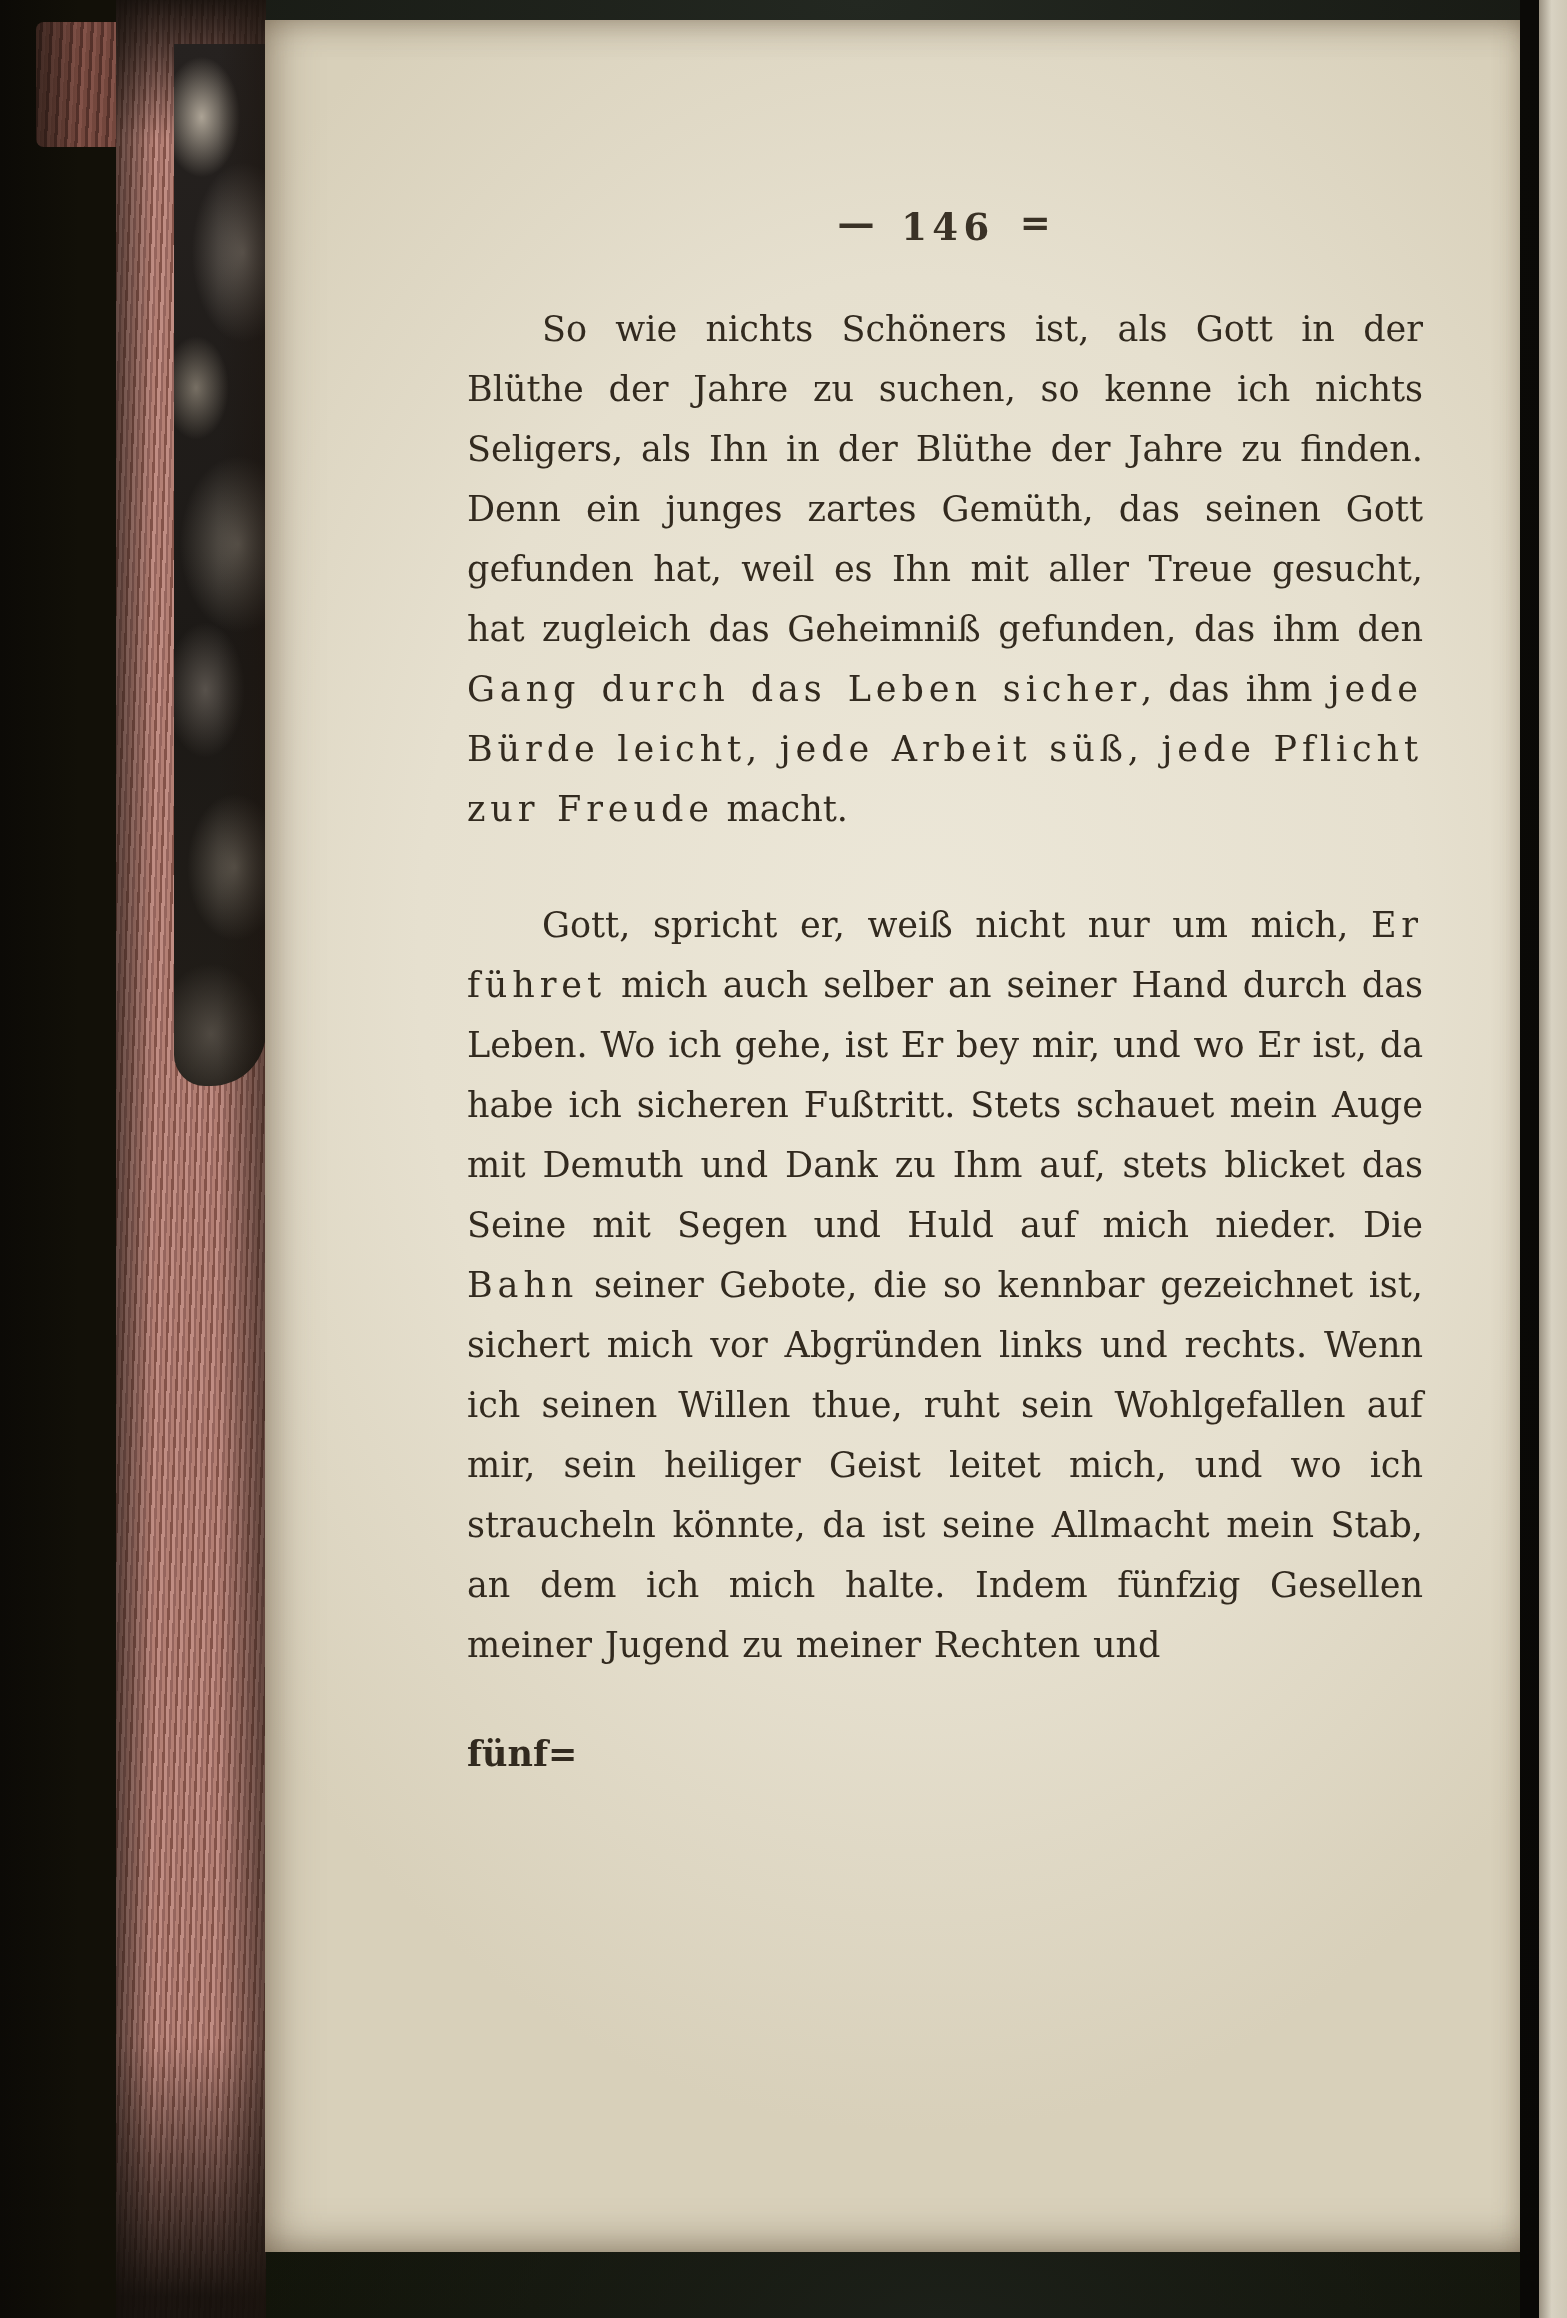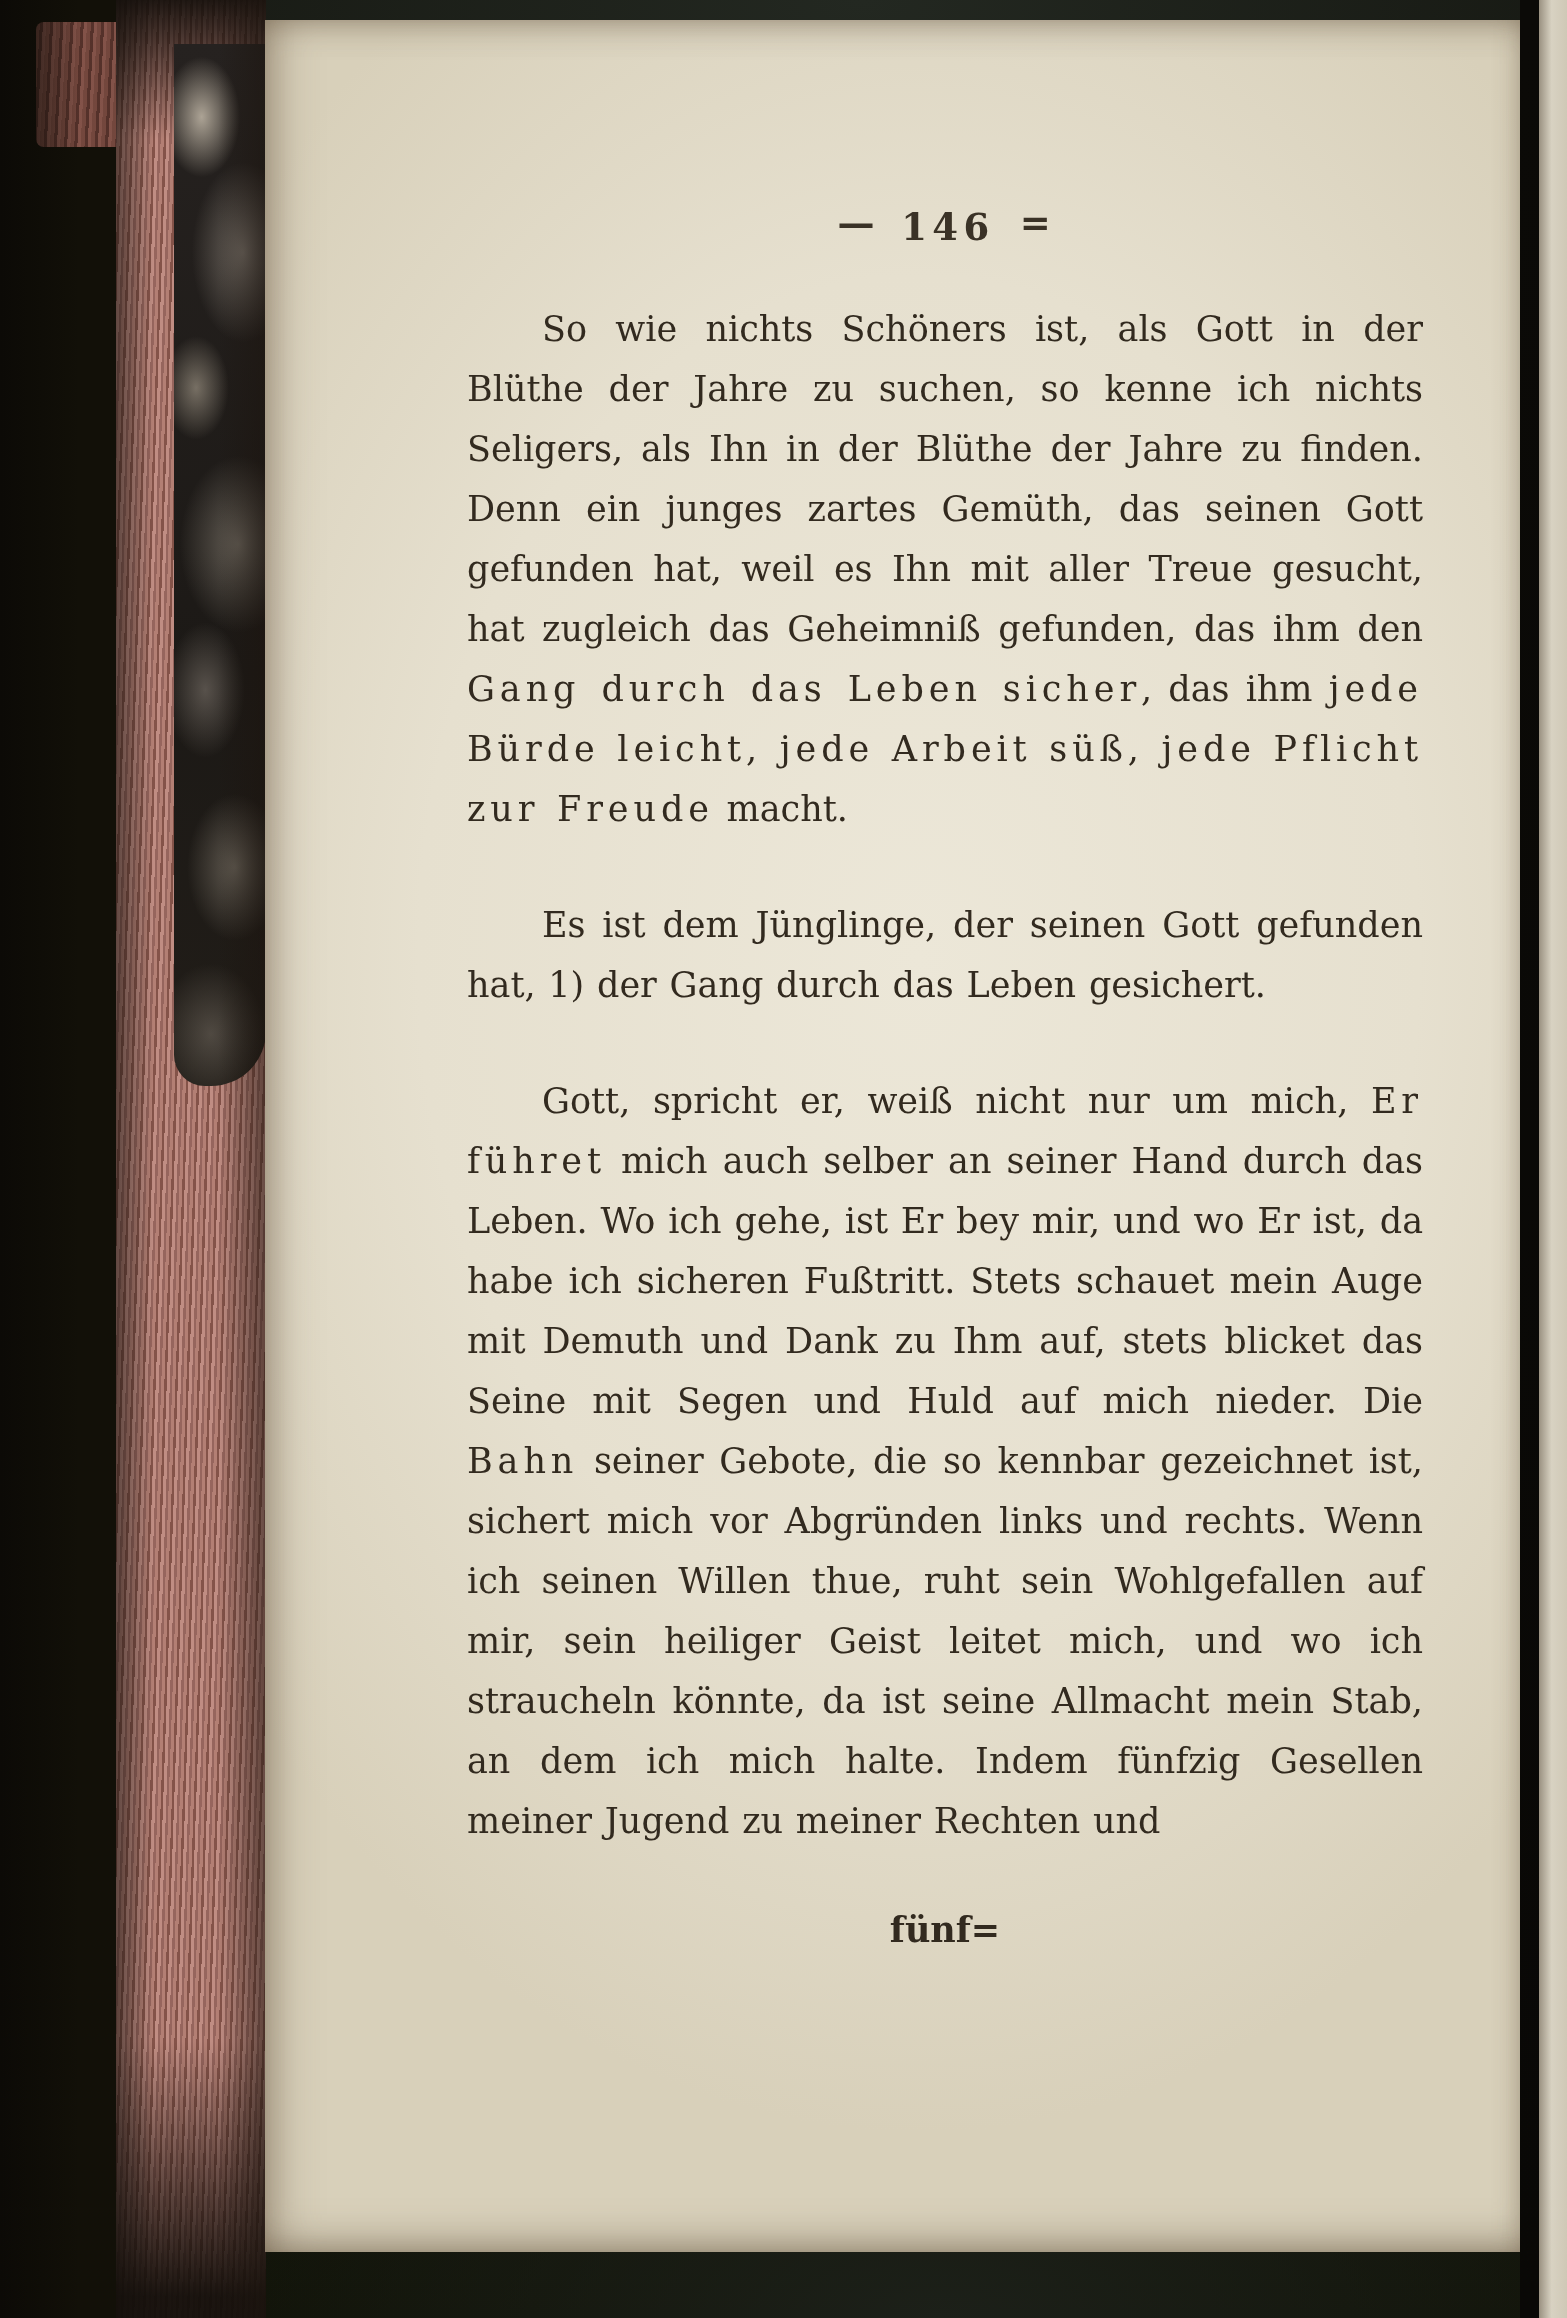--- a/index.html
+++ b/index.html
@@ -83,21 +83,21 @@
   .text-block { margin-top: 50px; }
   p.para {
     font-size: 35px; line-height: 60px; font-weight: normal;
     text-align: justify; text-indent: 75px;
     margin: 0 0 56px 0;
     word-spacing: 1.6px;
   }
   p.para .spaced { letter-spacing: .14em; }
   .catchword {
     font-size: 35px; line-height: 60px; font-weight: bold;
-    text-align: center; margin-top: -7.8px;
+    text-align: left; margin-top: -7.8px;
   }
 
   
   .gap-right {
     position: absolute; right: 28px; top: 0; width: 19px; height: 100%;
     background: linear-gradient(180deg, #0b0a07 0%, #090806 100%);
   }
   .next-page {
     position: absolute; right: 0; top: 0; width: 28px; height: 100%;
     background: linear-gradient(90deg, #9a9181 0%, #d8d2c2 45%, #cfc8b6 100%);
@@ -115,21 +115,20 @@
   <div class="edge-shade"></div>
 </div>
 
 <div class="page">
   <div class="text-area">
     <div class="page-header">
       <span class="dash">—</span><span class="page-number">146</span><span class="dash">=</span>
     </div>
     <div class="text-block" id="text-block">
         <p class="para"><span>So wie nichts Schöners ist, als Gott in der Blüthe der Jahre zu suchen, so kenne ich nichts Seligers, als Ihn in der Blüthe der Jahre zu finden. Denn ein junges zartes Gemüth, das seinen Gott gefunden hat, weil es Ihn mit aller Treue gesucht, hat zugleich das Geheimniß gefunden, das ihm den </span><span class="spaced">Gang durch das Leben sicher</span><span>, das ihm </span><span class="spaced">jede Bürde leicht, jede Arbeit süß, jede Pflicht zur Freude</span><span> macht.</span></p>
-        <p class="para"><span>Es ist dem Jünglinge, der seinen Gott gefunden hat, 1) der Gang durch das Leben gesichert.</span></p>
         <p class="para"><span>Gott, spricht er, weiß nicht nur um mich, </span><span class="spaced">Er führet</span><span> mich auch selber an seiner Hand durch das Leben. Wo ich gehe, ist Er bey mir, und wo Er ist, da habe ich sicheren Fußtritt. Stets schauet mein Auge mit Demuth und Dank zu Ihm auf, stets blicket das Seine mit Segen und Huld auf mich nieder. Die </span><span class="spaced">Bahn</span><span> seiner Gebote, die so kennbar gezeichnet ist, sichert mich vor Abgründen links und rechts. Wenn ich seinen Willen thue, ruht sein Wohlgefallen auf mir, sein heiliger Geist leitet mich, und wo ich straucheln könnte, da ist seine Allmacht mein Stab, an dem ich mich halte. Indem fünfzig Gesellen meiner Jugend zu meiner Rechten und</span></p>
       </div>
     <div class="catchword">fünf=</div>
   </div>
 </div>
 
 <div class="gap-right"></div>
 <div class="next-page"></div>
 
 

